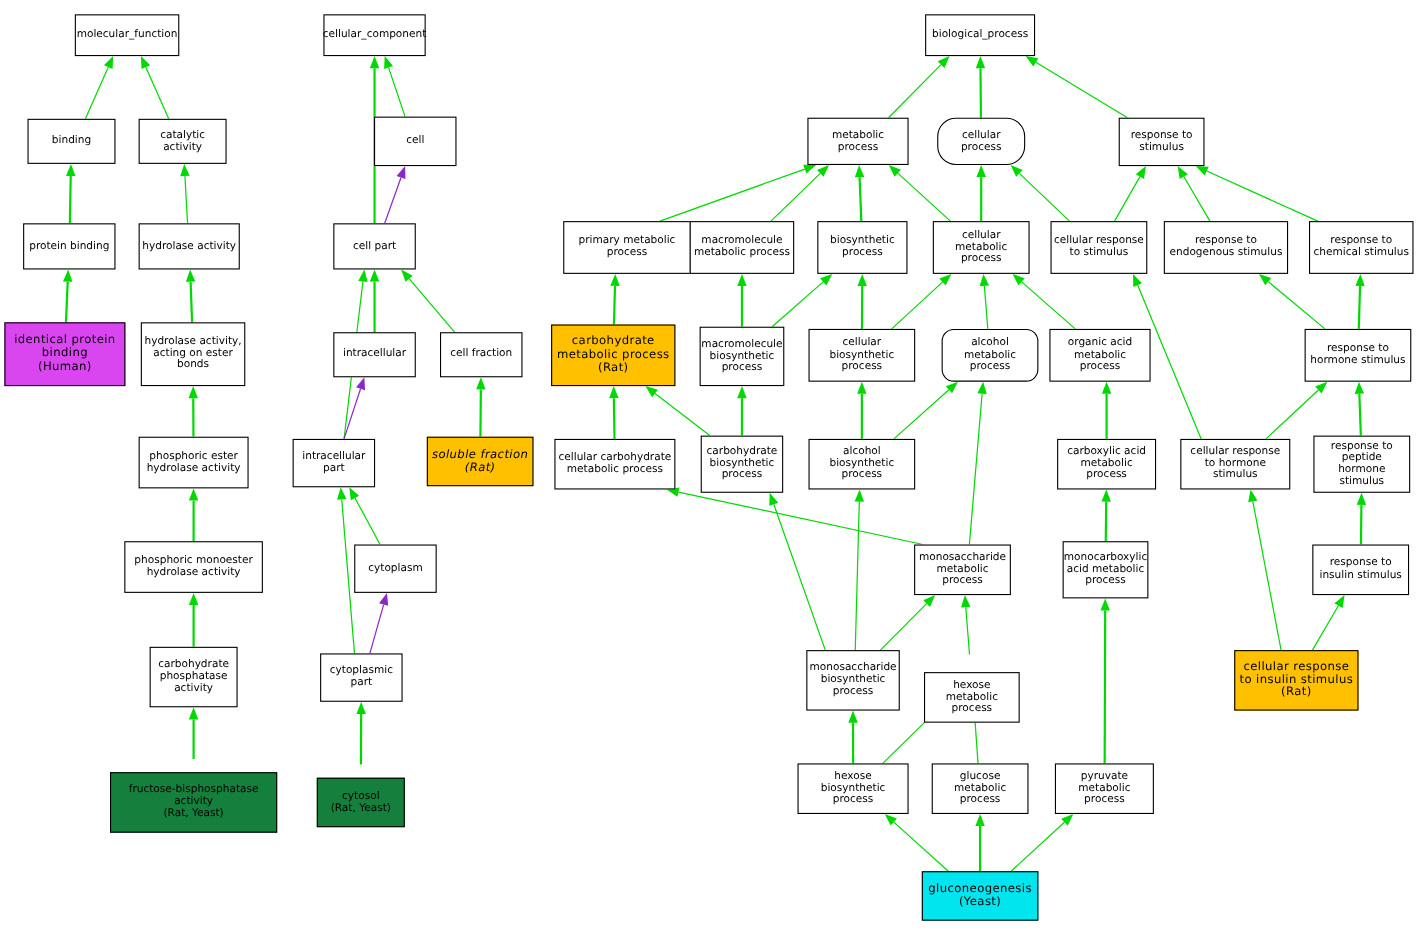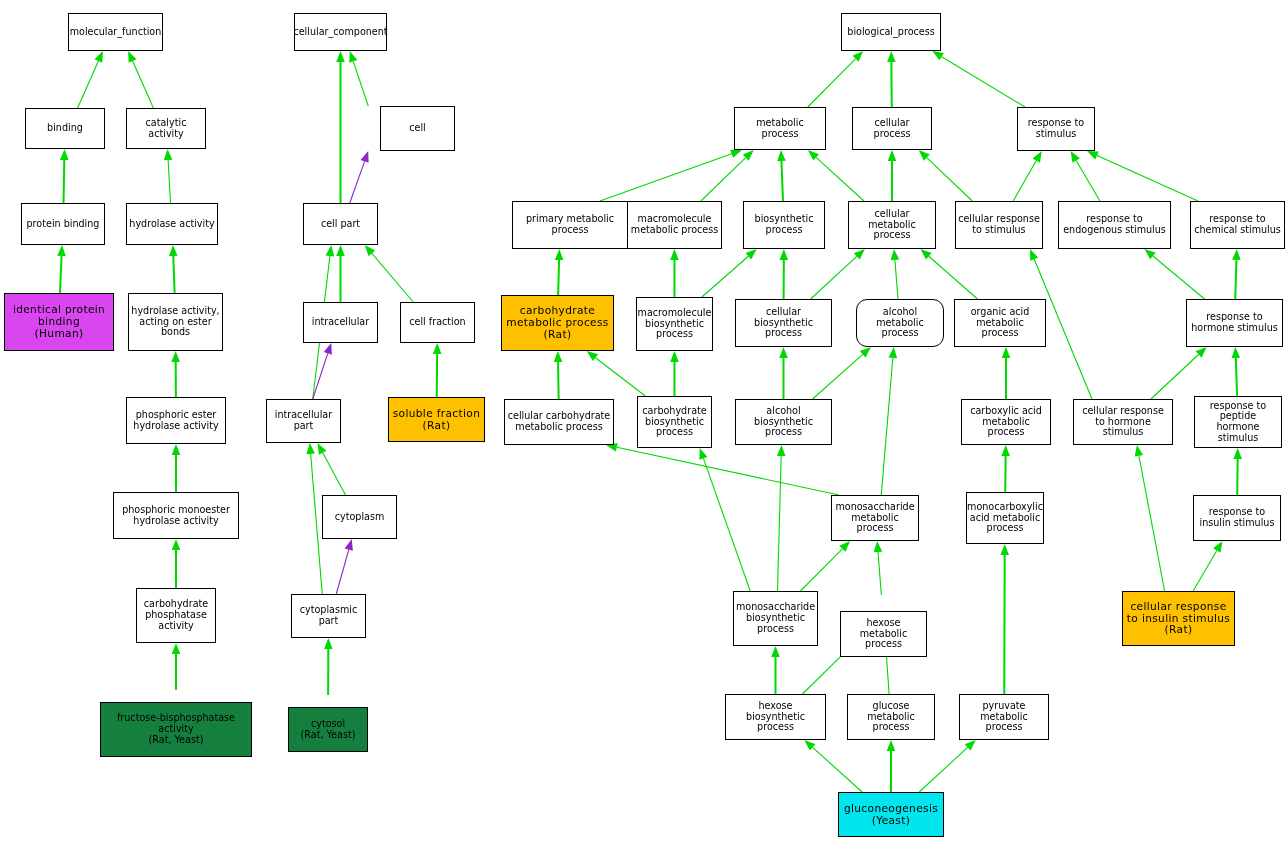--- a/index.html
+++ b/index.html
@@ -315,36 +315,36 @@
 hydrolase activity</div>
       <div class="node n-white" style="left: 113px; top: 492px; width: 126px; height: 47px;">phosphoric monoester
 hydrolase activity</div>
       <div class="node n-white" style="left: 136px; top: 588px; width: 80px; height: 55px;">carbohydrate
 phosphatase
 activity</div>
       <div class="node n-grey" style="left: 100px; top: 690px; width: 152px; height: 55px;">fructose-bisphosphatase
 activity
 (Rat, Yeast)</div>
       <div class="node n-white" style="left: 294px; top: 13px; width: 93px; height: 38px;">cellular_component</div>
-      <div class="node n-white" style="left: 340px; top: 106px; width: 75px; height: 45px; margin-left: 40px;">cell</div>
+      <div class="node n-white" style="left: 340px; top: 106px; width: 75px; height: 45px;">cell</div>
       <div class="node n-white" style="left: 303px; top: 203px; width: 75px; height: 42px;">cell part</div>
       <div class="node n-white" style="left: 303px; top: 302px; width: 75px; height: 41px;">intracellular</div>
       <div class="node n-white" style="left: 400px; top: 302px; width: 75px; height: 41px;">cell fraction</div>
-      <div class="node n-orange" style="left: 388px; top: 397px; width: 97px; height: 45px;">soluble fraction
+      <div class="node n-orange" style="left: 388px; top: 397px; width: 97px; height: 45px; font-style: italic;">soluble fraction
 (Rat)</div>
       <div class="node n-white" style="left: 266px; top: 399px; width: 75px; height: 44px;">intracellular
 part</div>
       <div class="node n-white" style="left: 322px; top: 495px; width: 75px; height: 44px;">cytoplasm</div>
       <div class="node n-white" style="left: 291px; top: 594px; width: 75px; height: 44px;">cytoplasmic
 part</div>
       <div class="node n-grey" style="left: 288px; top: 695px; width: 80px; height: 45px;">cytosol
 (Rat, Yeast)</div>
       <div class="node n-white" style="left: 841px; top: 13px; width: 100px; height: 38px;">biological_process</div>
       <div class="node n-white" style="left: 734px; top: 107px; width: 92px; height: 43px;">metabolic process</div>
-      <div class="node n-white" style="left: 852px; top: 107px; width: 80px; height: 43px;">cellular process</div>
+      <div class="node n-white" style="left: 852px; top: 107px; width: 80px; height: 43px; border-radius: 17px;">cellular process</div>
       <div class="node n-white" style="left: 1017px; top: 107px; width: 78px; height: 44px;">response to
 stimulus</div>
       <div class="node n-white" style="left: 512px; top: 201px; width: 116px; height: 48px;">primary metabolic
 process</div>
       <div class="node n-white" style="left: 627px; top: 201px; width: 95px; height: 48px;">macromolecule
 metabolic process</div>
       <div class="node n-white" style="left: 743px; top: 201px; width: 82px; height: 48px;">biosynthetic
 process</div>
       <div class="node n-white" style="left: 848px; top: 201px; width: 88px; height: 48px;">cellular metabolic
 process</div>

